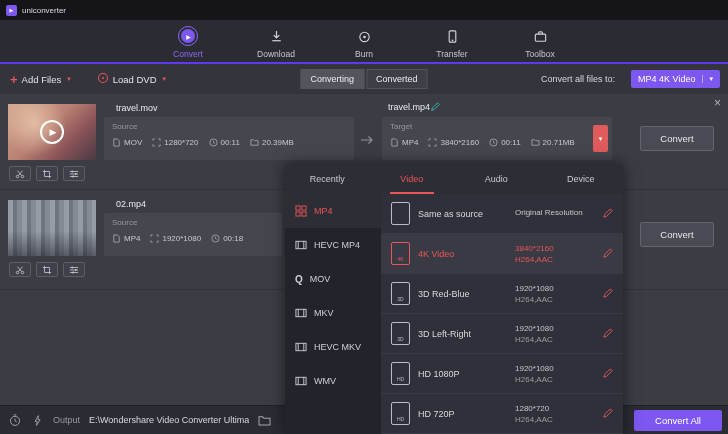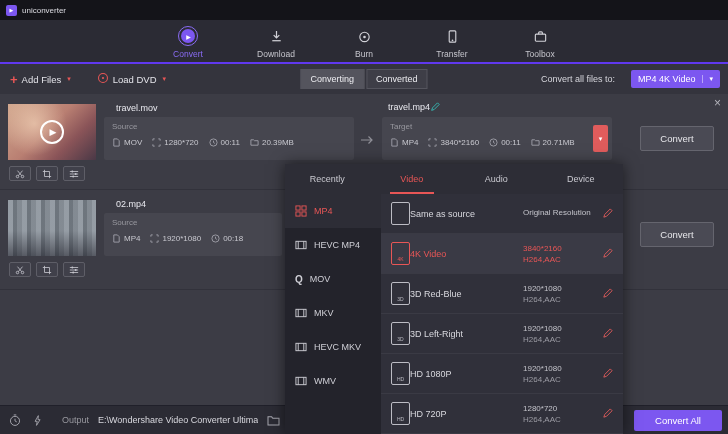--- a/index.html
+++ b/index.html
@@ -92,41 +92,41 @@
   .popup-tab.active { color:#e85656; }
   .popup-tab.active::after { content:""; position:absolute; bottom:0; left:24%; right:24%;
                              height:2px; background:#e85656; }
   .popup-body { flex:1; display:flex; overflow:hidden; }
   .format-list { width:96px; background:#23232b; }
   .format-item { height:34px; display:flex; align-items:center; gap:7px; padding-left:10px;
                  font-size:9px; color:#cfcfd6; cursor:pointer; }
   .format-item.active { color:#e85656; background:#2d2d36; }
   .fmt-q { font-size:10px; font-weight:bold; }
   .preset-list { flex:1; background:#30303a; }
-  .preset-row { height:40px; display:flex; align-items:center; padding:0 8px 0 10px;
+  .preset-row { height:40px; display:flex; align-items:center; gap:8px; padding:0 8px 0 10px;
                 border-bottom:1px solid #3a3a44; cursor:pointer; }
   .preset-row.active { background:#3a3a45; }
   .preset-icon { width:19px; height:23px; border:1px solid #bcbcc4; border-radius:2px; flex:none;
                  display:flex; align-items:flex-end; justify-content:center; }
   .preset-badge { font-size:5px; color:#bcbcc4; margin-bottom:2px; }
   .preset-name { font-size:9px; color:#d8d8de; flex:1; }
   .preset-details { width:76px; display:flex; flex-direction:column; gap:2px; }
   .preset-res { font-size:8px; color:#c4c4cb; }
   .preset-codec { font-size:8px; color:#9c9ca4; }
   .preset-row.active .preset-name, .preset-row.active .preset-res,
   .preset-row.active .preset-codec { color:#e85656; }
   .preset-row.active .preset-icon { border-color:#e85656; }
   .preset-row.active .preset-badge { color:#e85656; }
   .preset-edit { width:16px; height:16px; display:flex; align-items:center; justify-content:center; cursor:pointer; }
 
   
   .footer { position:absolute; left:0; right:0; bottom:0; height:29px; background:#2b2b34;
             border-top:1px solid #20202a; display:flex; align-items:center; padding:0 8px; gap:9px; z-index:5; }
   .footer-icon { display:flex; align-items:center; justify-content:center; cursor:pointer; }
-  .output-label { color:#98989f; font-size:9px; margin-left:9px; }
+  .output-label { color:#98989f; font-size:9px; margin-left:0; }
   .output-path { color:#d8d8de; font-size:9px; max-width:160px; white-space:nowrap; overflow:hidden; }
   .convert-all-btn { position:absolute; right:6px; top:4px; width:88px; height:21px; background:#7c57f0;
                      border-radius:2px; color:#fff; font-size:9.5px; display:flex; align-items:center;
                      justify-content:center; cursor:pointer; }
 </style>
 </head>
 <body>
 
 <div class="app">
 

